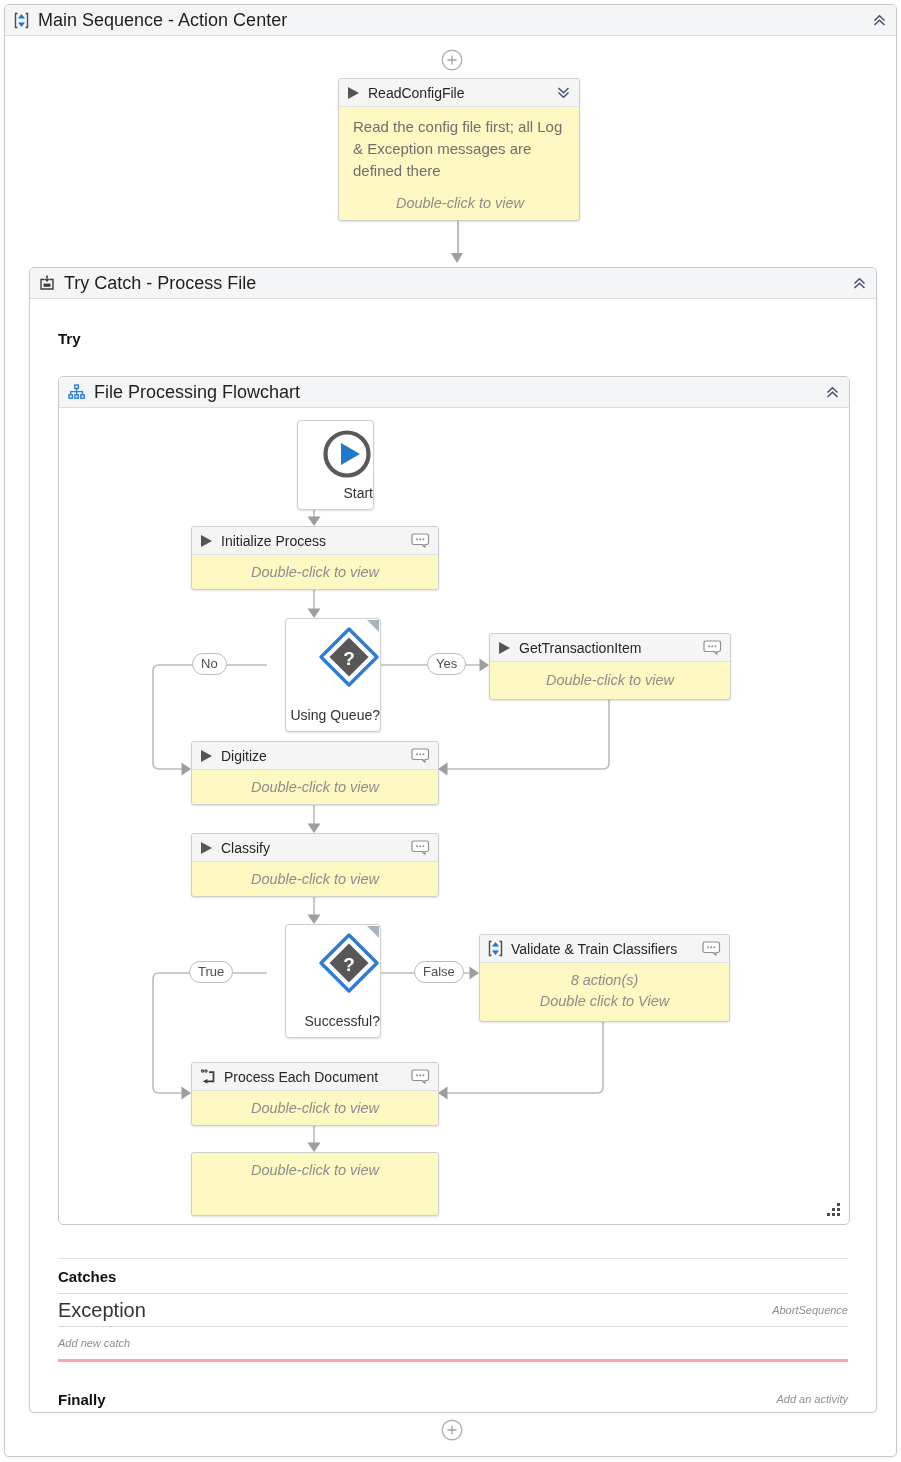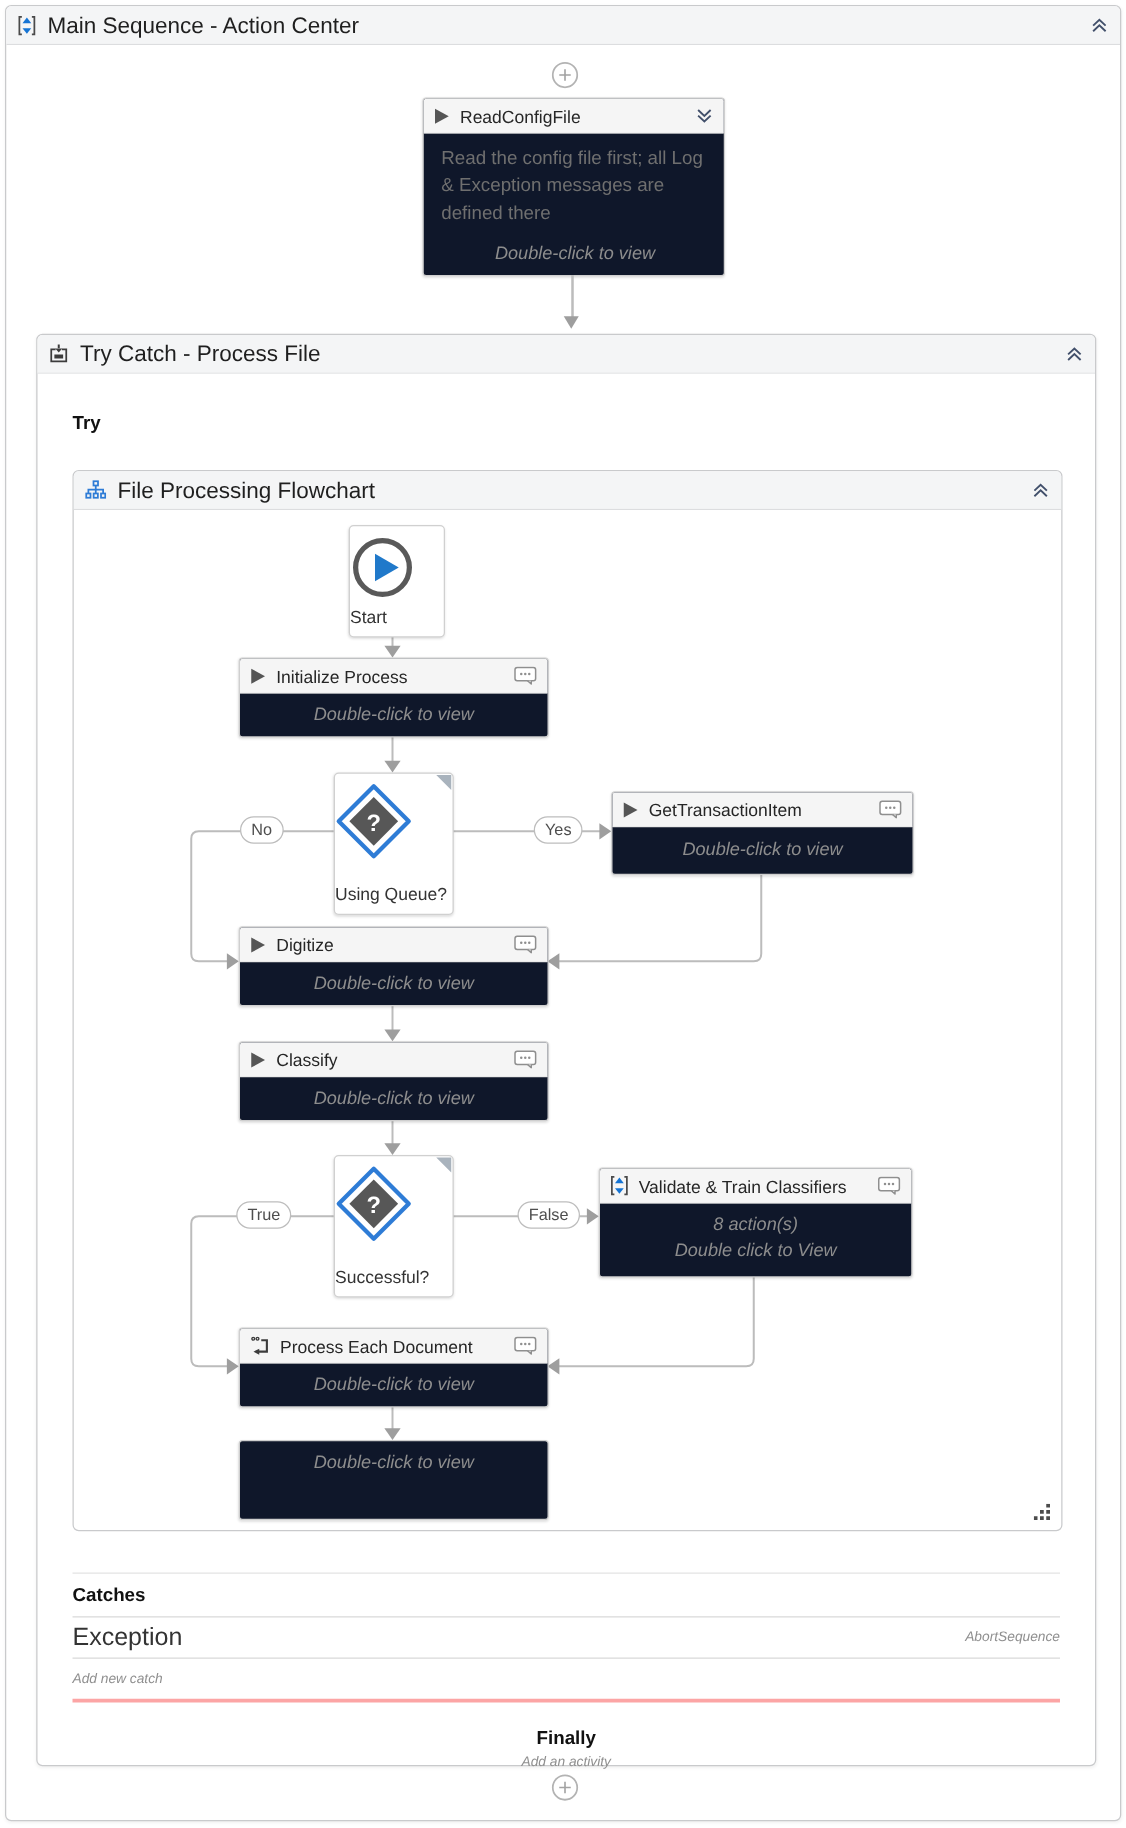--- a/index.html
+++ b/index.html
@@ -7,30 +7,30 @@
         font-family:"Liberation Sans",sans-serif;overflow:hidden;}
   .container{position:absolute;background:#fff;border:1px solid #c9cacc;border-radius:5px;
              box-shadow:0 1px 3px rgba(0,0,0,.06);}
   .chdr{display:flex;align-items:center;gap:9px;height:30px;padding:0 9px;background:#f4f5f6;
         border-bottom:1px solid #dcdddf;border-radius:4px 4px 0 0;}
   .chdr .title{font-size:18px;color:#1f1f1f;}
   .spacer{flex:1;}
   .plus{position:absolute;width:22px;height:22px;}
   .sec-label{font-weight:bold;font-size:15px;color:#111;}
   
-  .anode{position:absolute;border:1px solid #cfcfcf;border-radius:3px;background:#0f172a;
+  .anode{position:absolute;border:1px solid #cfcfcf;border-radius:3px;background:#fef9c3;
          box-shadow:0 1px 2px rgba(0,0,0,.12);}
   .ahdr{display:flex;align-items:center;gap:8px;height:27px;padding:0 8px;background:#f5f5f5;
         border-bottom:1px solid #e2e2e2;border-radius:2px 2px 0 0;font-size:14px;color:#262626;white-space:nowrap;}
   .abody{display:flex;align-items:center;justify-content:center;height:33px;}
   .hint{font-style:italic;color:#8d8d8d;font-size:14.5px;}
   .note{color:#6f6f6f;font-size:15px;line-height:22px;}
   
   .fnode{position:absolute;border:1px solid #d0d0d0;border-radius:4px;background:#fff;
-         box-shadow:0 1px 2px rgba(0,0,0,.12);display:flex;flex-direction:column;align-items:flex-start;}
+         box-shadow:0 1px 2px rgba(0,0,0,.12);display:flex;flex-direction:column;align-items:flex-end;margin-left:18px;}
   .fnode .flabel{font-size:14px;color:#333;margin-top:auto;margin-bottom:8px;}
   .fold{position:absolute;top:1px;right:1px;width:0;height:0;
         border-top:12px solid #a9b3bd;border-left:12px solid transparent;}
   .pill{position:absolute;background:#fff;border:1px solid #bdbdbd;border-radius:12px;
         font-size:13px;color:#4e4e4e;padding:2px 8px;line-height:16px;z-index:3;}
   .vline{position:absolute;width:2px;background:#bcbcbc;}
   .arr-down{position:absolute;width:0;height:0;border-left:6.5px solid transparent;
             border-right:6.5px solid transparent;border-top:10px solid #9e9e9e;}
   .canvas{position:relative;}
   .row{display:flex;align-items:center;justify-content:space-between;}
@@ -334,21 +334,21 @@
         <div class="row" style="height:34px;border-top:1px solid #e4e4e4;border-bottom:1px solid #d9d9d9;">
           <span class="sec-label">Catches</span>
         </div>
         <div class="row" style="height:32px;border-bottom:1px solid #d9d9d9;">
           <span class="rtext">Exception</span>
           <span class="ritalic">AbortSequence</span>
         </div>
         <div class="row" style="height:32px;border-bottom:3px solid #fca5a5;">
           <span class="ritalic">Add new catch</span>
         </div>
-        <div class="row" style="height:34px;margin-top:20px;flex-direction:column;">
+        <div class="row" style="height:34px;margin-top:20px;">
           <span class="sec-label">Finally</span>
           <span class="ritalic">Add an activity</span>
         </div>
       </div>
     </div>
 
     <div class="plus" style="left:436px;top:1414px;">
       <svg width="22" height="22" viewBox="0 0 22 22">
         <circle cx="11" cy="11" r="9.8" fill="#fff" stroke="#b3b3b3" stroke-width="1.4"></circle>
         <path d="M11,6.4 V15.6 M6.4,11 H15.6" stroke="#a3a3a3" stroke-width="1.3"></path>

